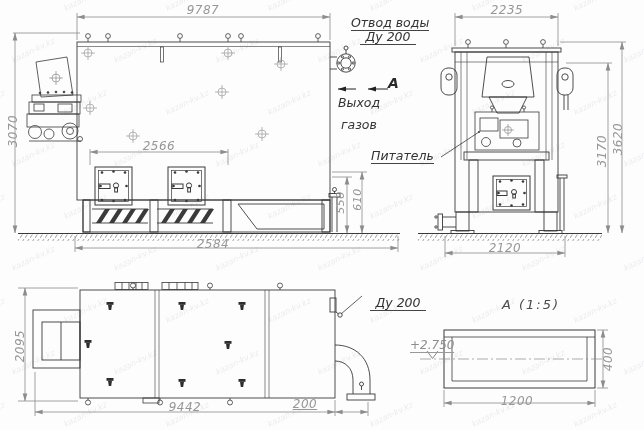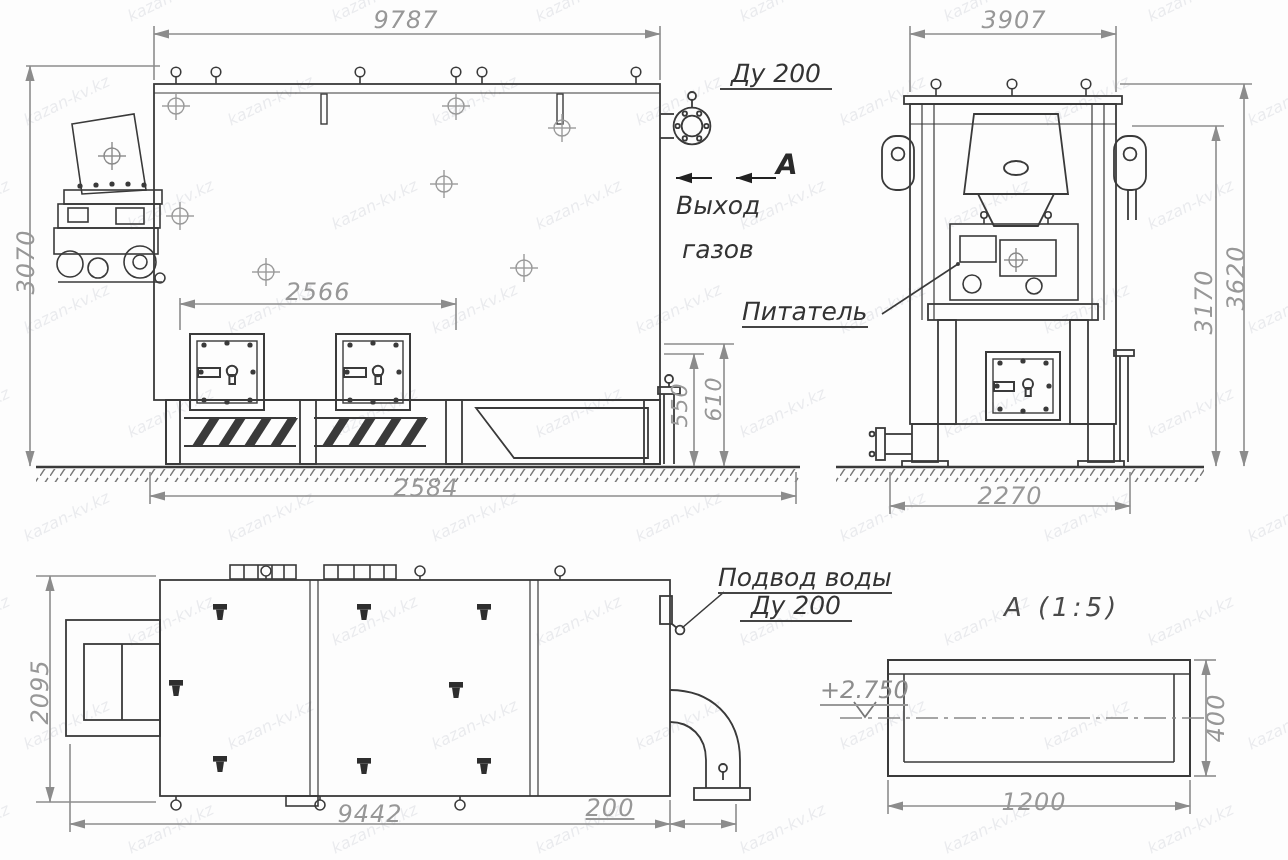--- a/index.html
+++ b/index.html
@@ -540,36 +540,36 @@
     </g>
   </svg>
 
   <div class="lbl dim" style="left:168px;top:3px;width:70px;">9787</div>
   <div class="lbl dim v" style="left:-22px;top:124px;width:70px;">3070</div>
   <div class="lbl dim" style="left:124px;top:139px;width:70px;">2566</div>
   <div class="lbl dim small v" style="left:310px;top:196px;width:60px;">550</div>
   <div class="lbl dim small v" style="left:327px;top:193px;width:60px;">610</div>
   <div class="lbl dim" style="left:178px;top:237px;width:70px;">2584</div>
 
-  <div class="lbl dim" style="left:472px;top:3px;width:70px;">3907</div>
+  <div class="lbl dim" style="left:472px;top:3px;width:70px;">2235</div>
   <div class="lbl dim v" style="left:567px;top:144px;width:70px;">3170</div>
   <div class="lbl dim v" style="left:583px;top:132px;width:70px;">3620</div>
-  <div class="lbl dim" style="left:470px;top:241px;width:70px;">2270</div>
+  <div class="lbl dim" style="left:470px;top:241px;width:70px;">2120</div>
 
   <div class="lbl ann u" style="left:371px;top:148px;">Питатель</div>
 
+  <div class="lbl ann u" style="left:351px;top:15px;">Отвод воды</div>
   <div class="lbl ann u center" style="left:360px;top:29px;width:56px;">Ду 200</div>
   <div class="lbl sec" style="left:388px;top:75px;">А</div>
   <div class="lbl ann" style="left:338px;top:95px;font-style:italic;">Выход</div>
   <div class="lbl ann" style="left:341px;top:117px;">газов</div>
 
   <div class="lbl dim v" style="left:-15px;top:339px;width:70px;">2095</div>
   <div class="lbl dim" style="left:150px;top:400px;width:70px;">9442</div>
   <div class="lbl dim" style="left:285px;top:397px;width:40px;text-decoration:underline;">200</div>
 
-  <div class="lbl ann u" style="left:359px;top:281px;">Подвод воды</div>
   <div class="lbl ann u center" style="left:370px;top:295px;width:56px;">Ду 200</div>
 
   <div class="lbl title-a" style="left:496px;top:297px;width:70px;">А  (1:5)</div>
   <div class="lbl elev" style="left:385px;top:338px;">+2.750</div>
   <div class="lbl dim" style="left:482px;top:394px;width:70px;">1200</div>
   <div class="lbl dim v" style="left:578px;top:352px;width:60px;">400</div>
 </div>
 
 </body></html>

